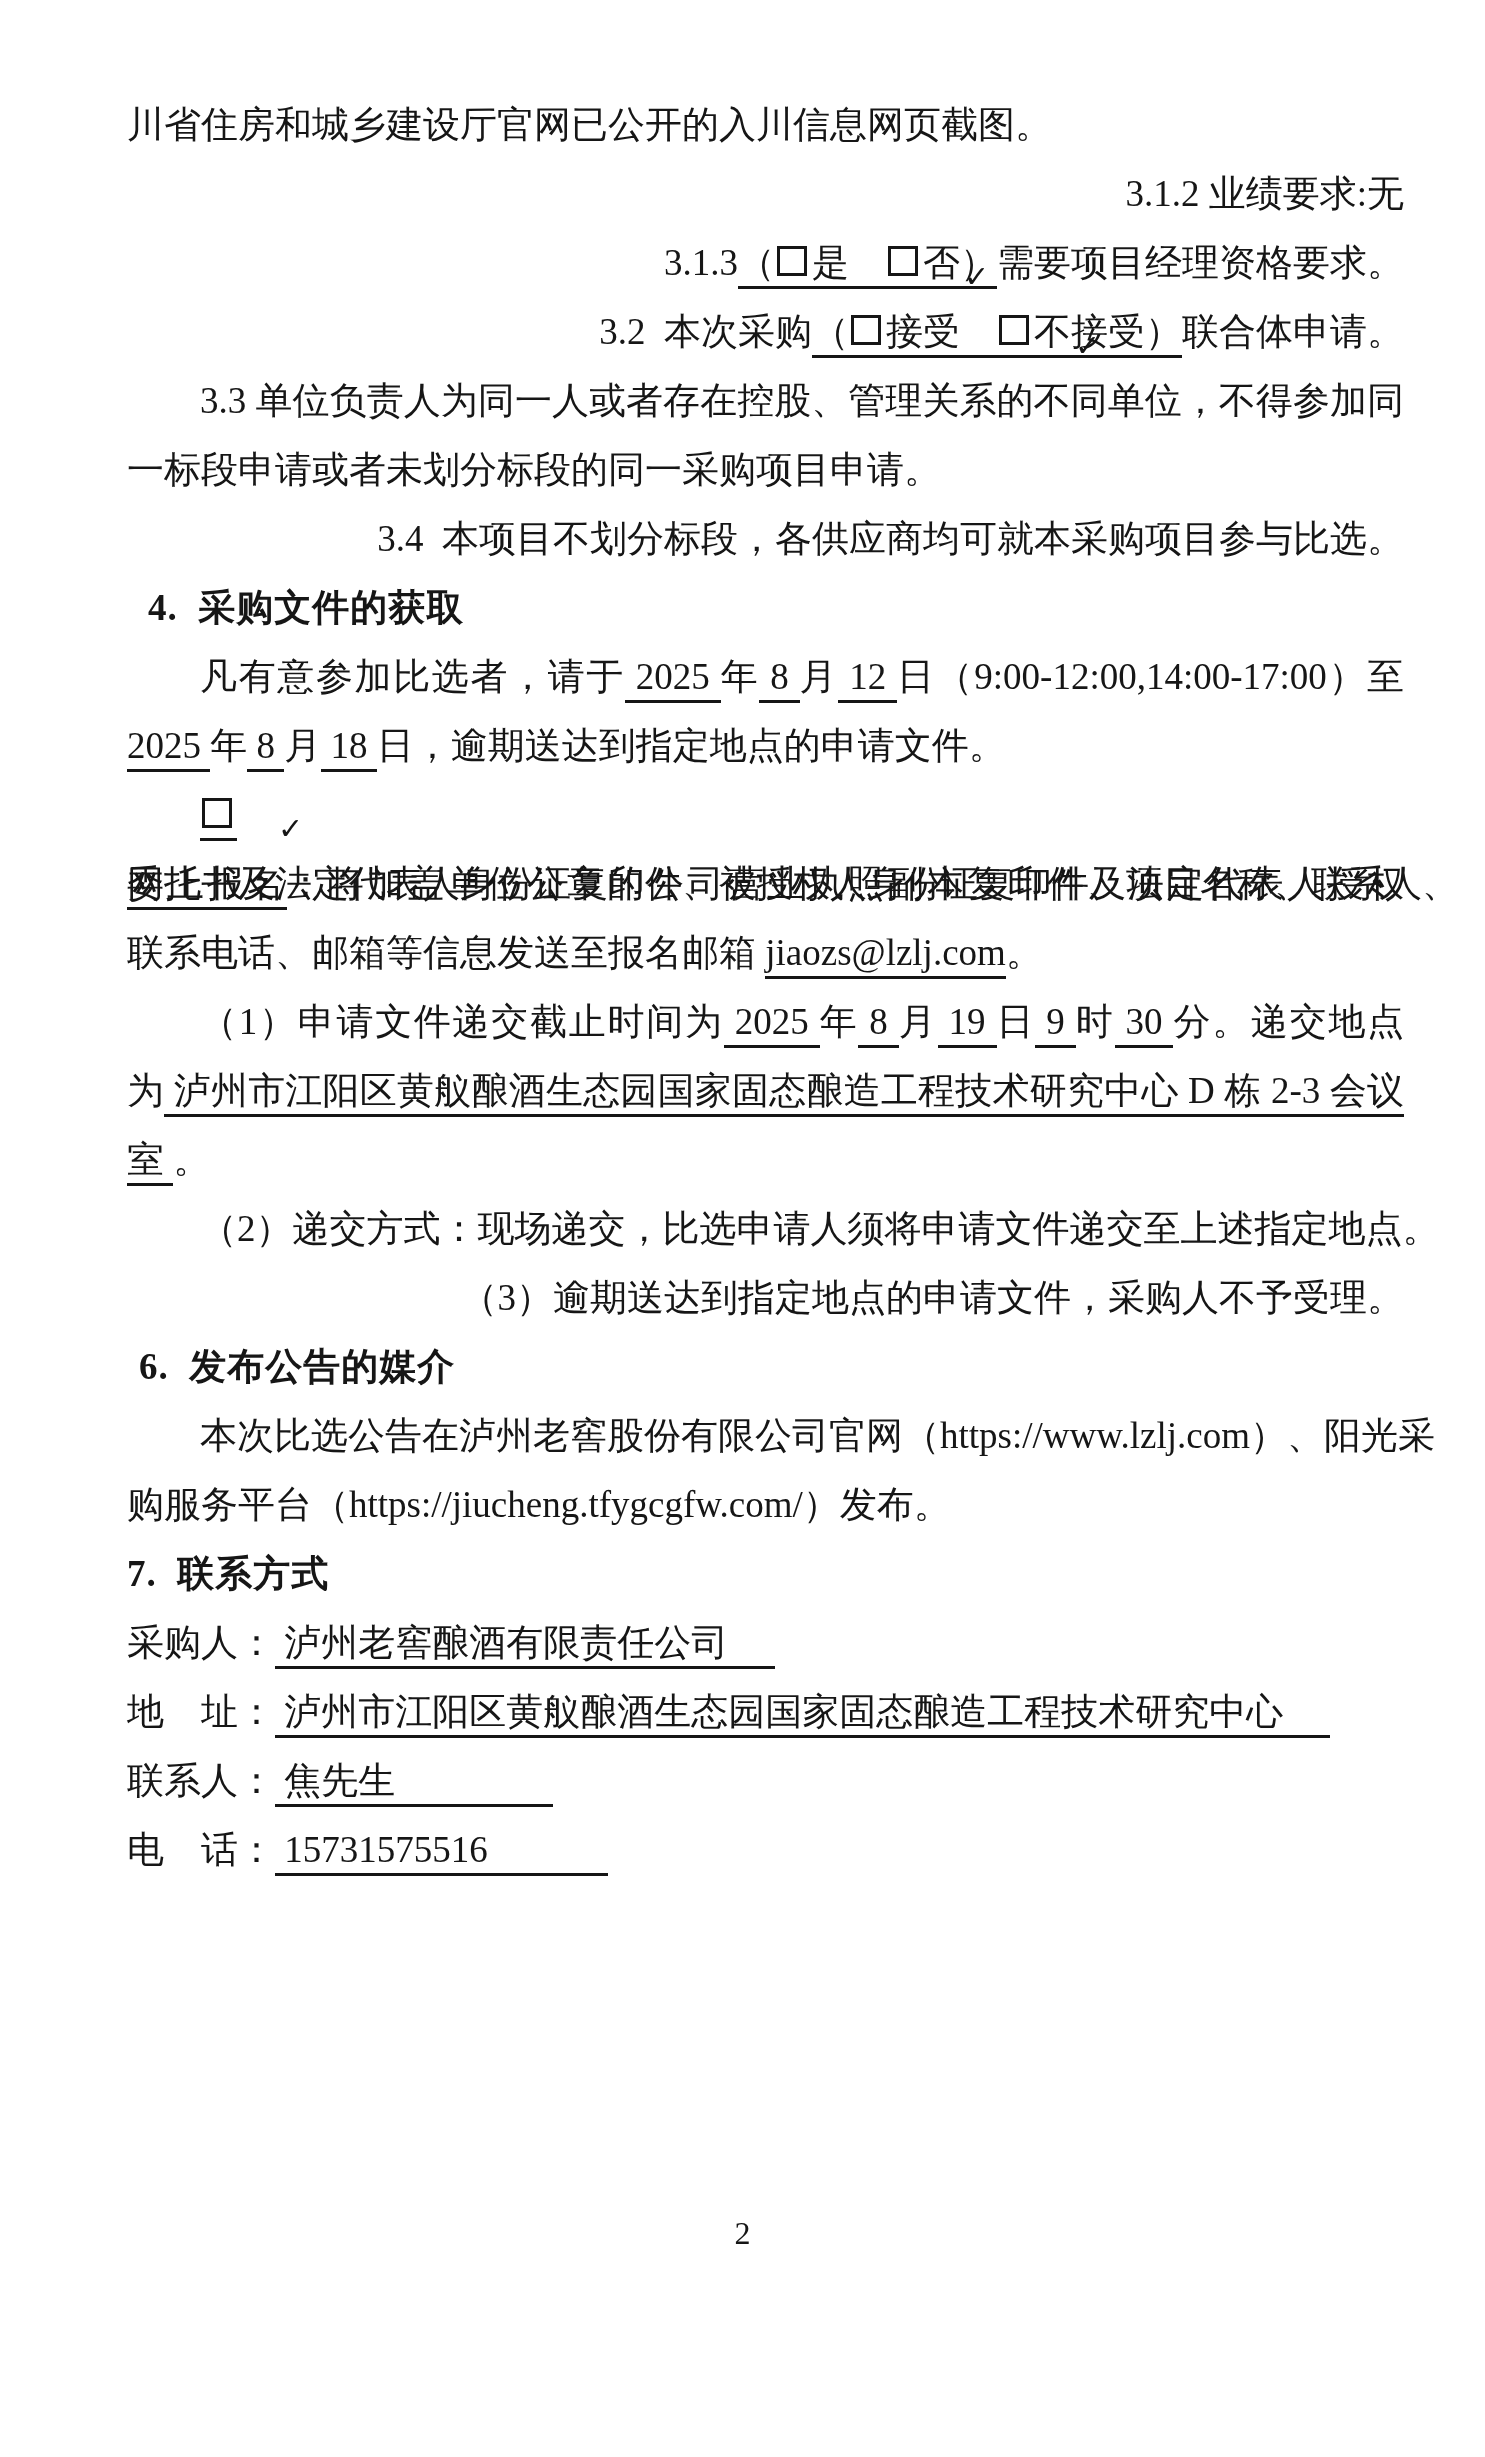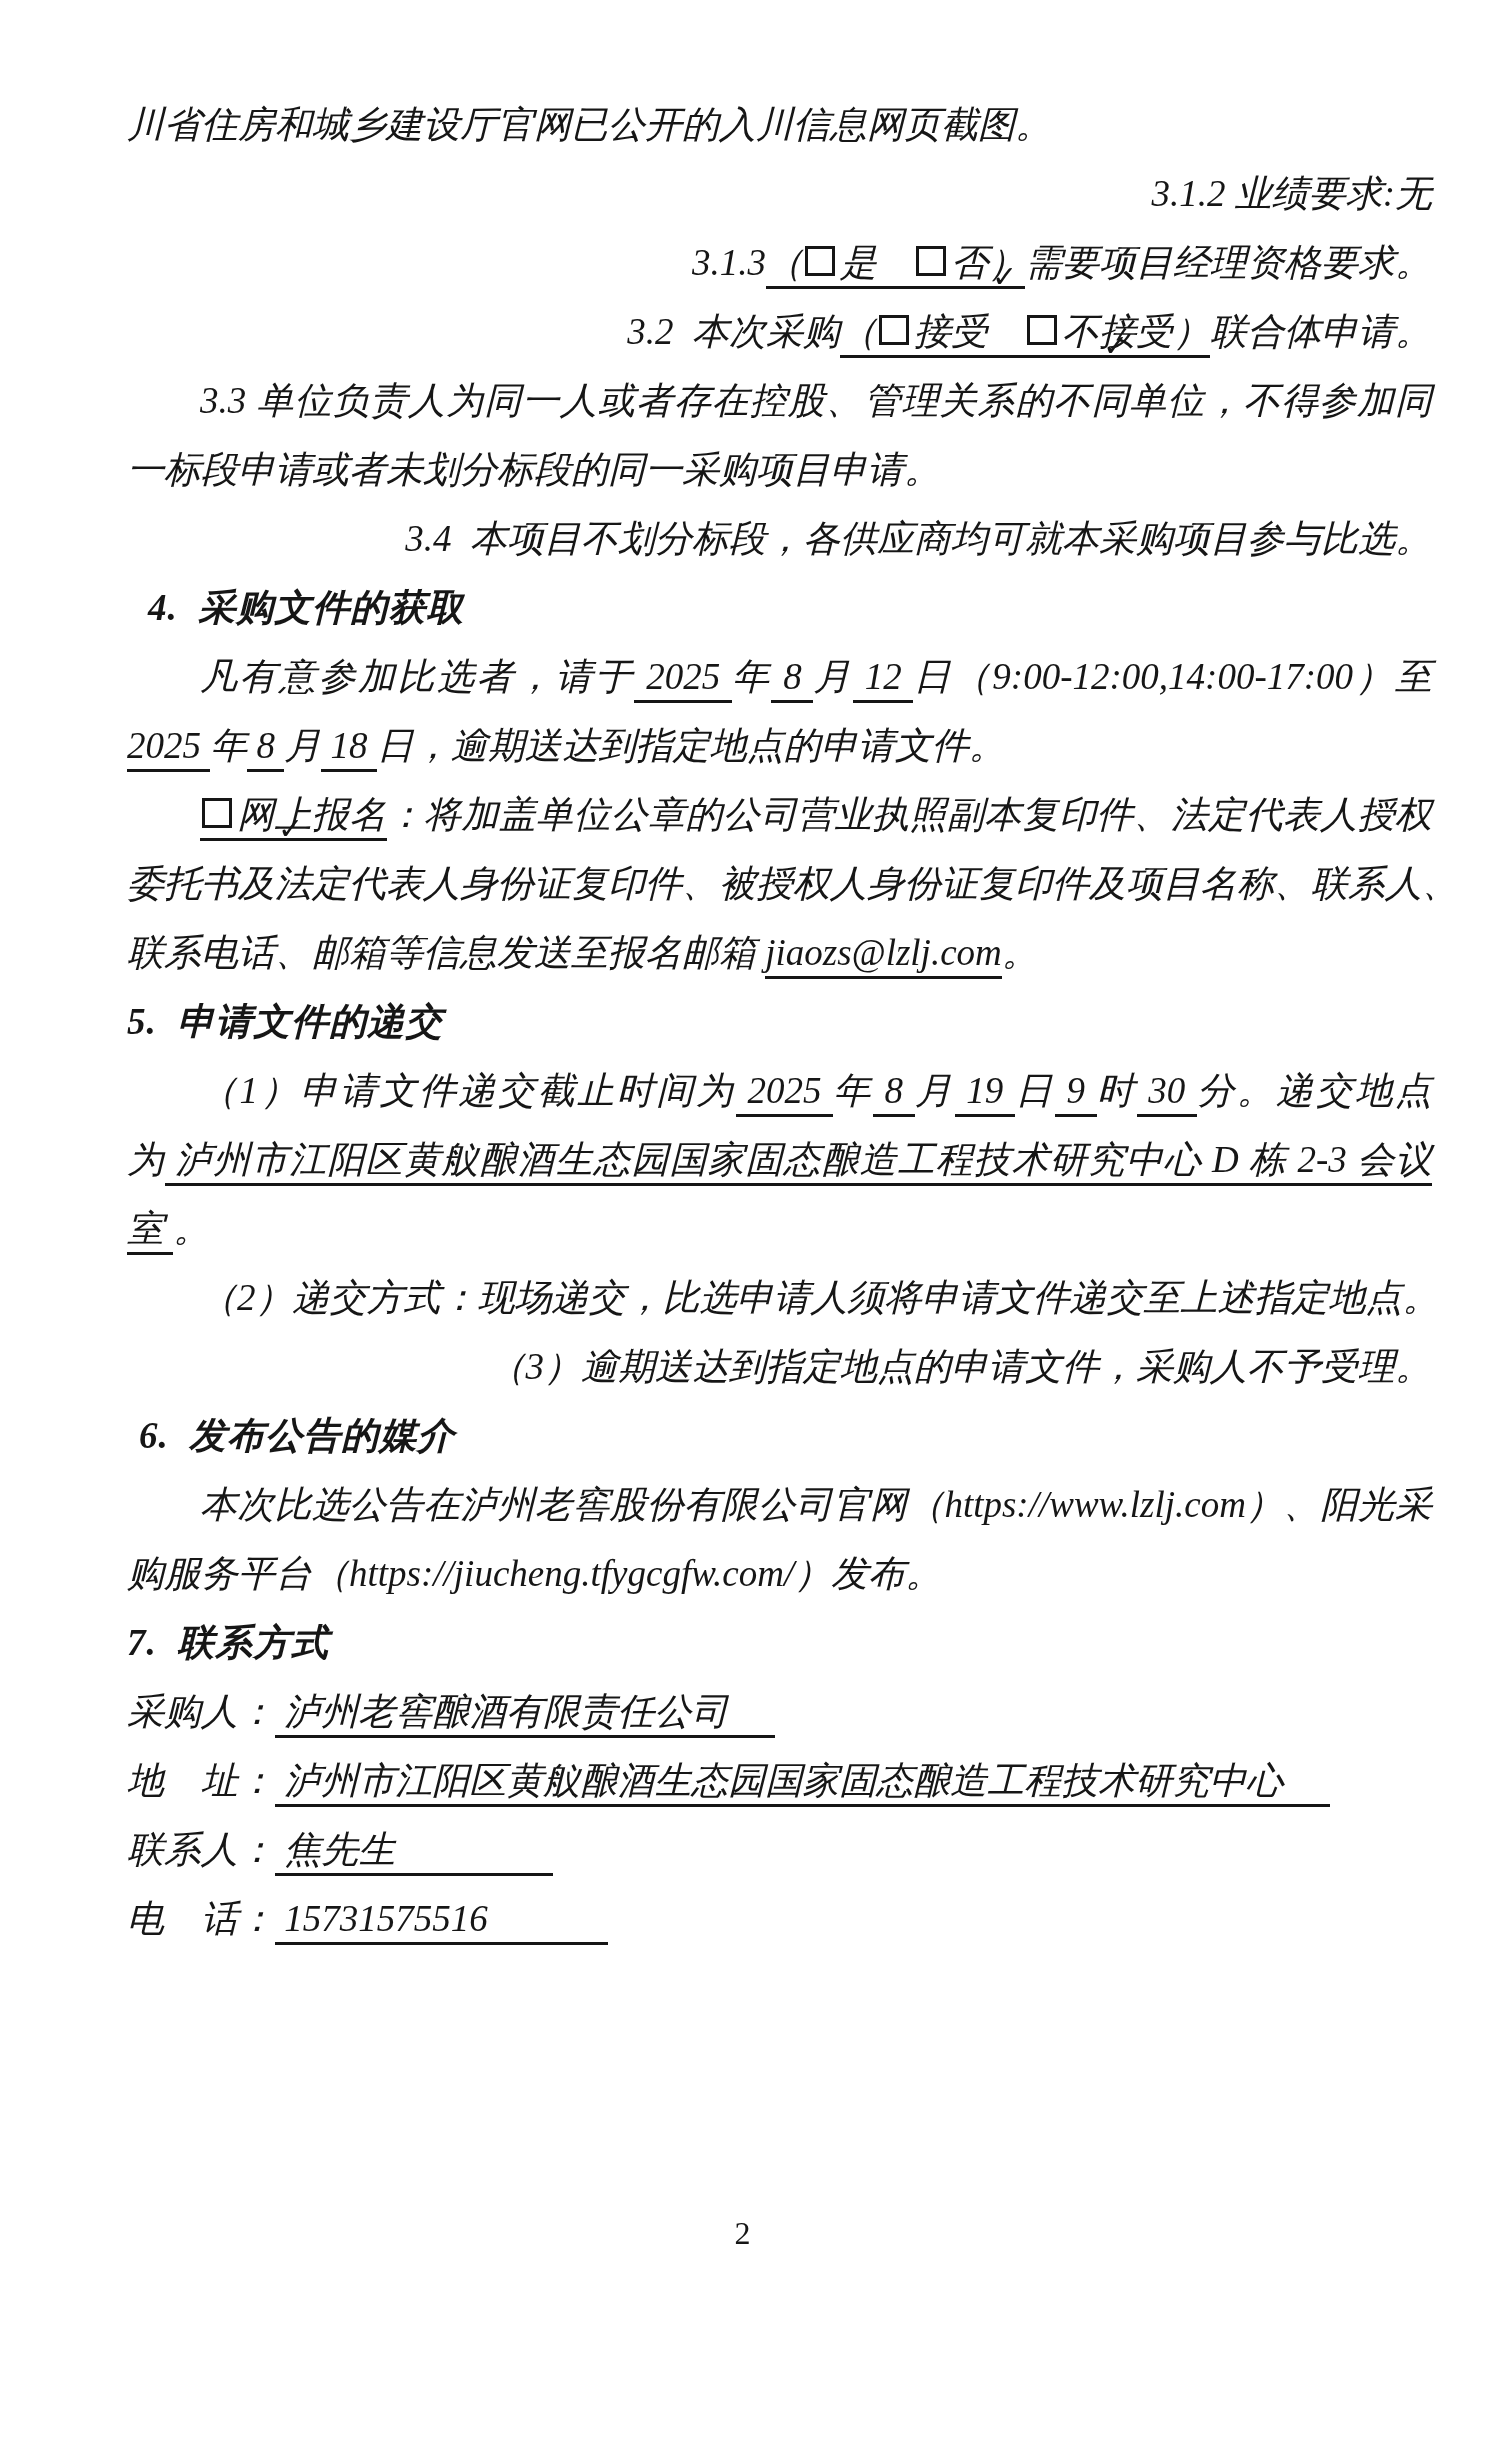--- a/index.html
+++ b/index.html
@@ -5,22 +5,21 @@
   html, body { margin: 0; padding: 0; }
   body {
     width: 1485px; height: 2457px;
     background: #ffffff;
     color: #161616;
     font-family: "Liberation Serif", "DejaVu Serif", serif;
     overflow: hidden;
     position: relative;
   }
   .doc {
-    padding: 90px 53px 0 127px;
-    font-style: italic;
+    padding: 90px 81px 0 127px;
   }
   .line {
     font-size: 37px;
     line-height: 69px;
     height: 69px;
     white-space: nowrap;
   }
   .line.indent { text-indent: 73px; text-align: right; }
   .line.just {
     white-space: normal;
@@ -71,21 +70,20 @@
     <div class="line indent"><span class="seg">3.2  本次采购</span><span class="seg u">（</span><span class="seg u"><span class="cb"></span></span><span class="seg u">接受　</span><span class="seg u"><span class="cb checked"></span></span><span class="seg u">不接受）</span><span class="seg">联合体申请。</span></div>
     <div class="line indent just"><span class="seg">3.3 单位负责人为同一人或者存在控股、管理关系的不同单位，不得参加同</span></div>
     <div class="line"><span class="seg">一标段申请或者未划分标段的同一采购项目申请。</span></div>
     <div class="line indent"><span class="seg">3.4  本项目不划分标段，各供应商均可就本采购项目参与比选。</span></div>
     <div class="line heading"><span class="seg" style="font-weight: bold; margin-left: 21px;">4.  采购文件的获取</span></div>
     <div class="line indent just"><span class="seg">凡有意参加比选者，请于</span><span class="seg u">&nbsp;2025&nbsp;</span><span class="seg">年</span><span class="seg u">&nbsp;8&nbsp;</span><span class="seg">月</span><span class="seg u">&nbsp;12&nbsp;</span><span class="seg">日（9:00-12:00,14:00-17:00）至</span></div>
     <div class="line"><span class="seg u">2025&nbsp;</span><span class="seg">年</span><span class="seg u">&nbsp;8&nbsp;</span><span class="seg">月</span><span class="seg u">&nbsp;18&nbsp;</span><span class="seg">日，逾期送达到指定地点的申请文件。</span></div>
     <div class="line indent just"><span class="seg u"><span class="cb checked"></span></span><span class="seg u">网上报名</span><span class="seg">：将加盖单位公章的公司营业执照副本复印件、法定代表人授权</span></div>
     <div class="line just"><span class="seg">委托书及法定代表人身份证复印件、被授权人身份证复印件及项目名称、联系人、</span></div>
     <div class="line"><span class="seg">联系电话、邮箱等信息发送至报名邮箱 </span><span class="seg u">jiaozs@lzlj.com</span><span class="seg">。</span></div>
-    <div class="line heading"><span class="seg" style="font-weight: bold;">5.  申请文件的递交</span></div>
     <div class="line indent just"><span class="seg">（1）申请文件递交截止时间为</span><span class="seg u">&nbsp;2025&nbsp;</span><span class="seg">年</span><span class="seg u">&nbsp;8&nbsp;</span><span class="seg">月</span><span class="seg u">&nbsp;19&nbsp;</span><span class="seg">日</span><span class="seg u">&nbsp;9&nbsp;</span><span class="seg">时</span><span class="seg u">&nbsp;30&nbsp;</span><span class="seg">分。递交地点</span></div>
     <div class="line just"><span class="seg">为</span><span class="seg u">&nbsp;泸州市江阳区黄舣酿酒生态园国家固态酿造工程技术研究中心 D 栋 2-3 会议</span></div>
     <div class="line"><span class="seg u">室&nbsp;</span><span class="seg">。</span></div>
     <div class="line indent"><span class="seg">（2）递交方式：现场递交，比选申请人须将申请文件递交至上述指定地点。</span></div>
     <div class="line indent"><span class="seg">（3）逾期送达到指定地点的申请文件，采购人不予受理。</span></div>
     <div class="line heading"><span class="seg" style="font-weight: bold; margin-left: 12px;">6.  发布公告的媒介</span></div>
     <div class="line indent just"><span class="seg">本次比选公告在泸州老窖股份有限公司官网（https://www.lzlj.com）、阳光采</span></div>
     <div class="line"><span class="seg">购服务平台（https://jiucheng.tfygcgfw.com/）发布。</span></div>
     <div class="line heading"><span class="seg" style="font-weight: bold;">7.  联系方式</span></div>
     <div class="line"><span class="seg">采购人：</span><span class="seg u">&nbsp;泸州老窖酿酒有限责任公司　&nbsp;</span></div>

